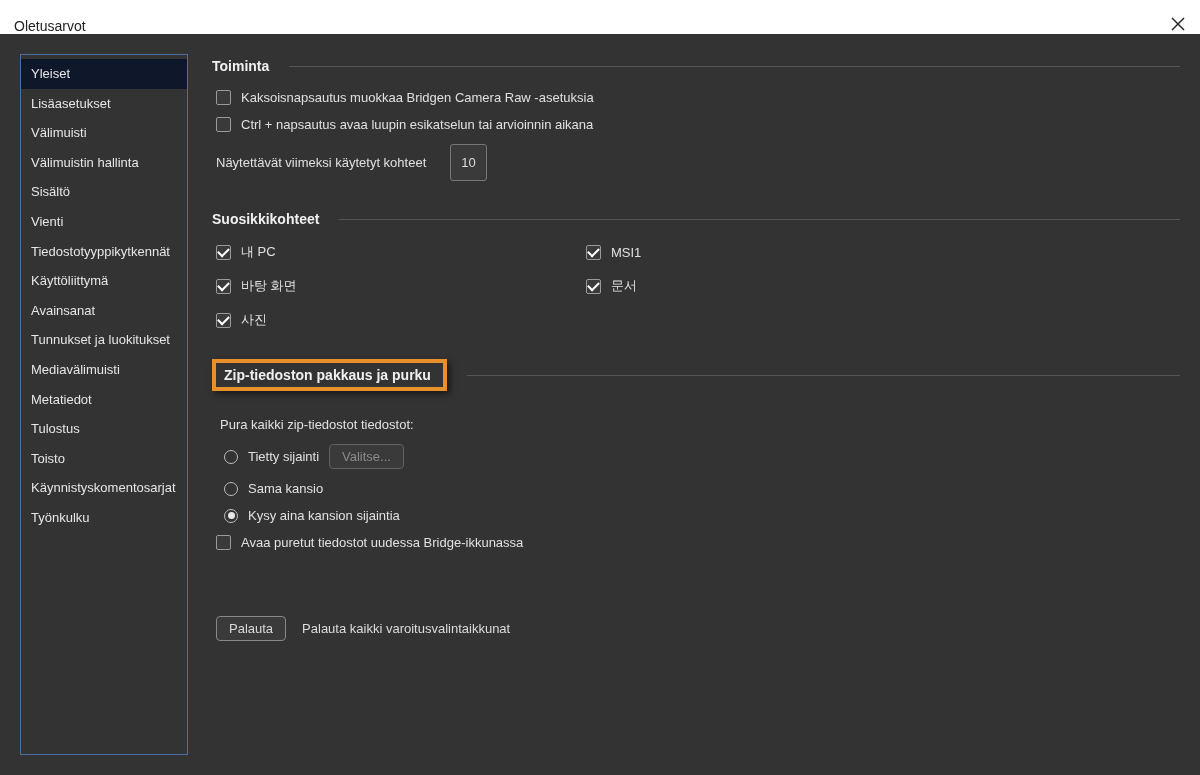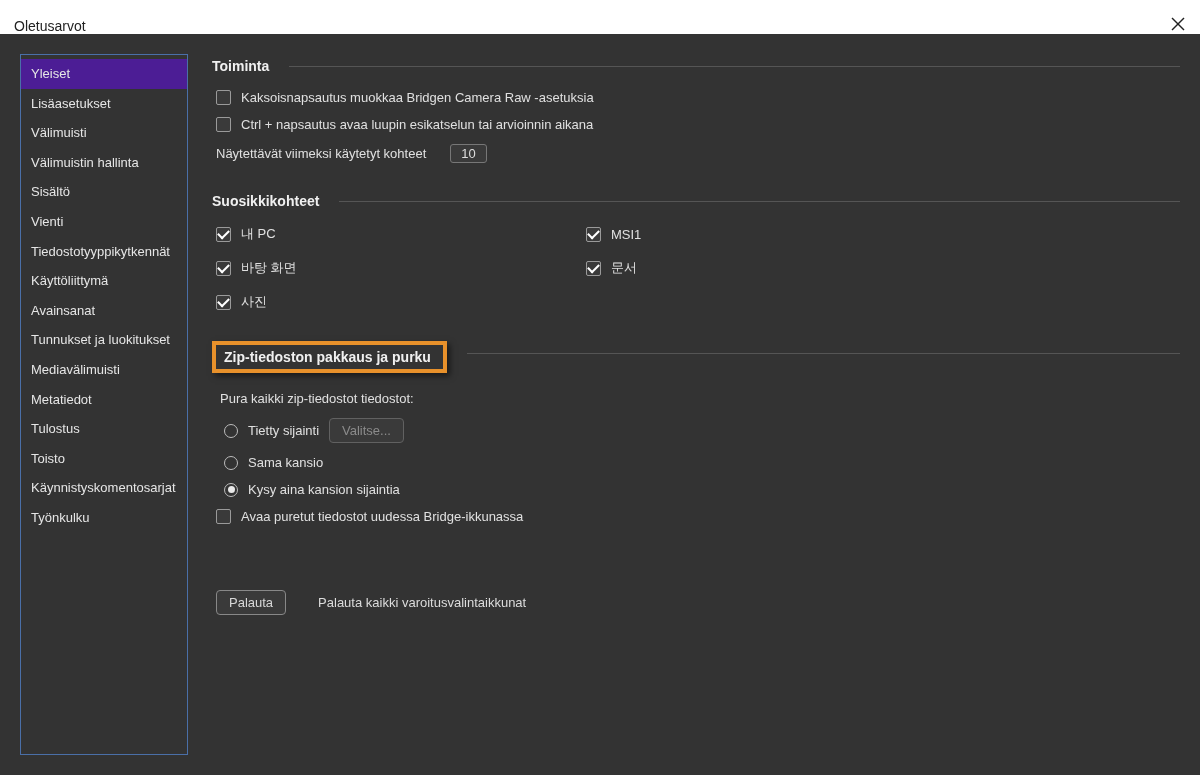--- a/index.html
+++ b/index.html
@@ -44,21 +44,21 @@
   }
   .sidebar-item {
     padding: 7px 10px;
     color:#e6e6e6;
     cursor:pointer;
     font-size:13px;
     line-height:1.2;
     white-space: nowrap;
   }
   .sidebar-item.active {
-    background:#4c1d95;
+    background:#0f172a;
   }
   .content {
     flex:1;
     padding-top: 4px;
     padding-right: 4px;
   }
   .section + .section { margin-top: 24px; }
   .section-header {
     display:flex;
     align-items:center;
@@ -107,56 +107,57 @@
     content:"";
     width:7px; height:7px;
     border-radius:50%;
     background:#e8e8e8;
   }
   .row-label { color:#e0e0e0; }
   .numbox {
     border:1px solid #777;
     background:#3a3a3a;
     color:#ddd;
-    padding:1px 10px;
+    padding:10px 10px;
     border-radius:3px;
     margin-left: 14px;
     font-size:13px;
   }
   .favgrid {
     display:grid;
     grid-template-columns: 370px 1fr;
     row-gap:4px;
   }
   .highlight-box {
     border:4px solid #e8912b;
     box-shadow: 3px 3px 6px rgba(0,0,0,0.5);
     display:inline-flex;
     align-items:flex-start;
     padding: 4px 12px 4px 8px;
+    margin-bottom: 8px;
   }
   .highlight-box .section-title { font-weight:700; }
   .subhead {
     color:#e0e0e0;
     padding: 8px 4px 6px 8px;
   }
   .btn {
     border:1px solid #888;
     background:#3a3a3a;
     color:#d8d8d8;
     padding:4px 12px;
     border-radius:4px;
     cursor:pointer;
     font-size:13px;
   }
   .btn.disabled { color:#8b8b8b; border-color:#616161; cursor:default; }
   .footer-row {
     display:flex;
     align-items:center;
-    gap:32px;
+    gap:16px;
     margin-top: 60px;
     padding-left: 4px;
   }
   .indent { padding-left: 12px; }
 </style>
 </head>
 <body>
 
 <div class="titlebar">
   <span class="title">Oletusarvot</span>

